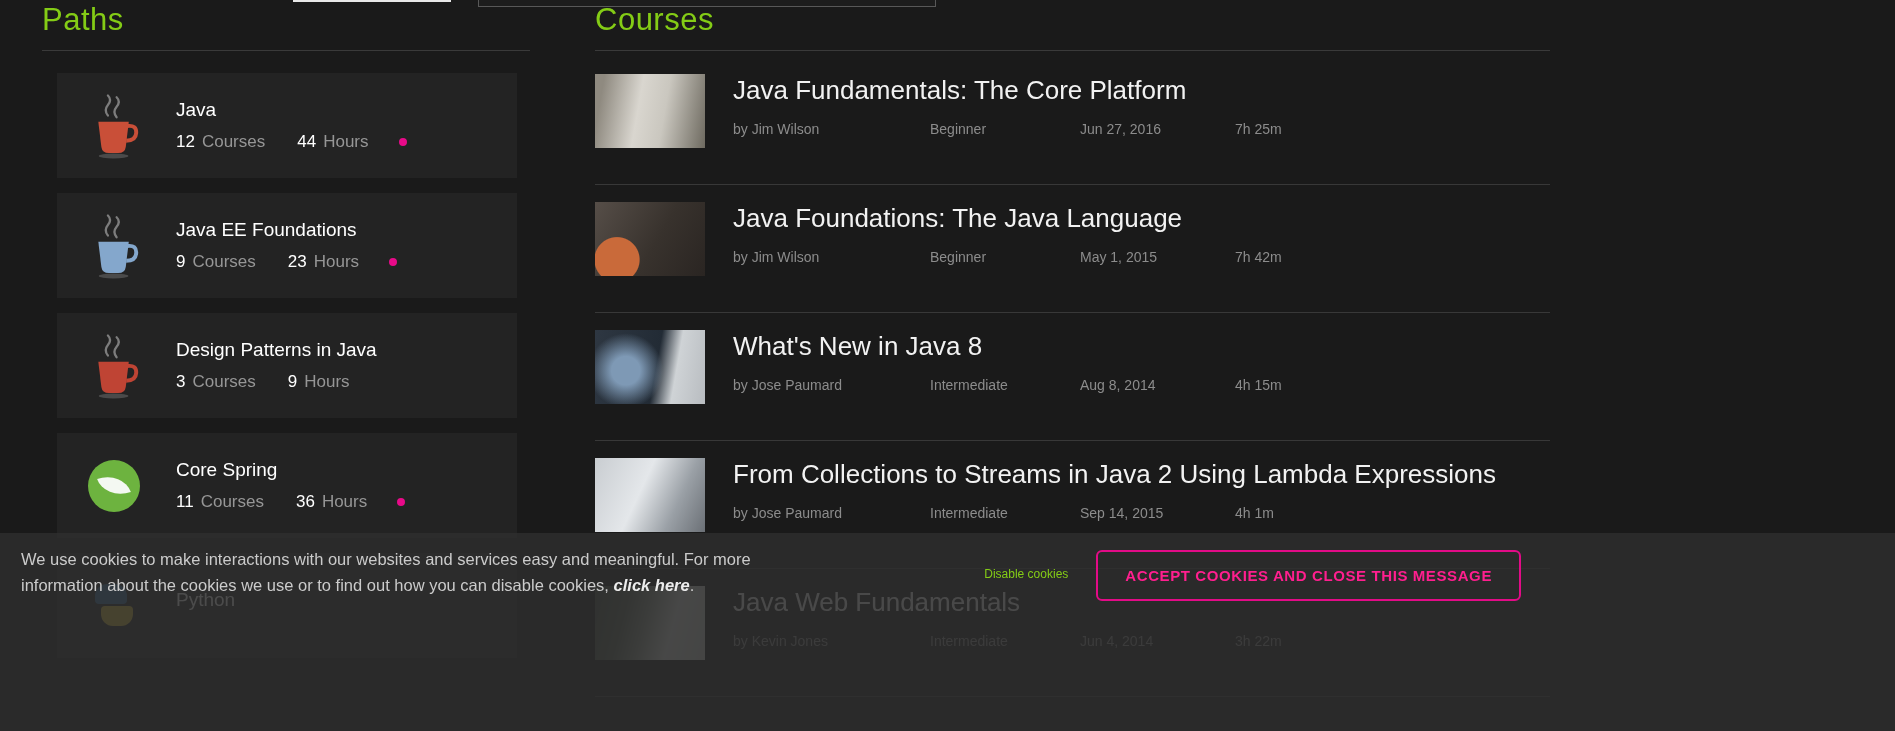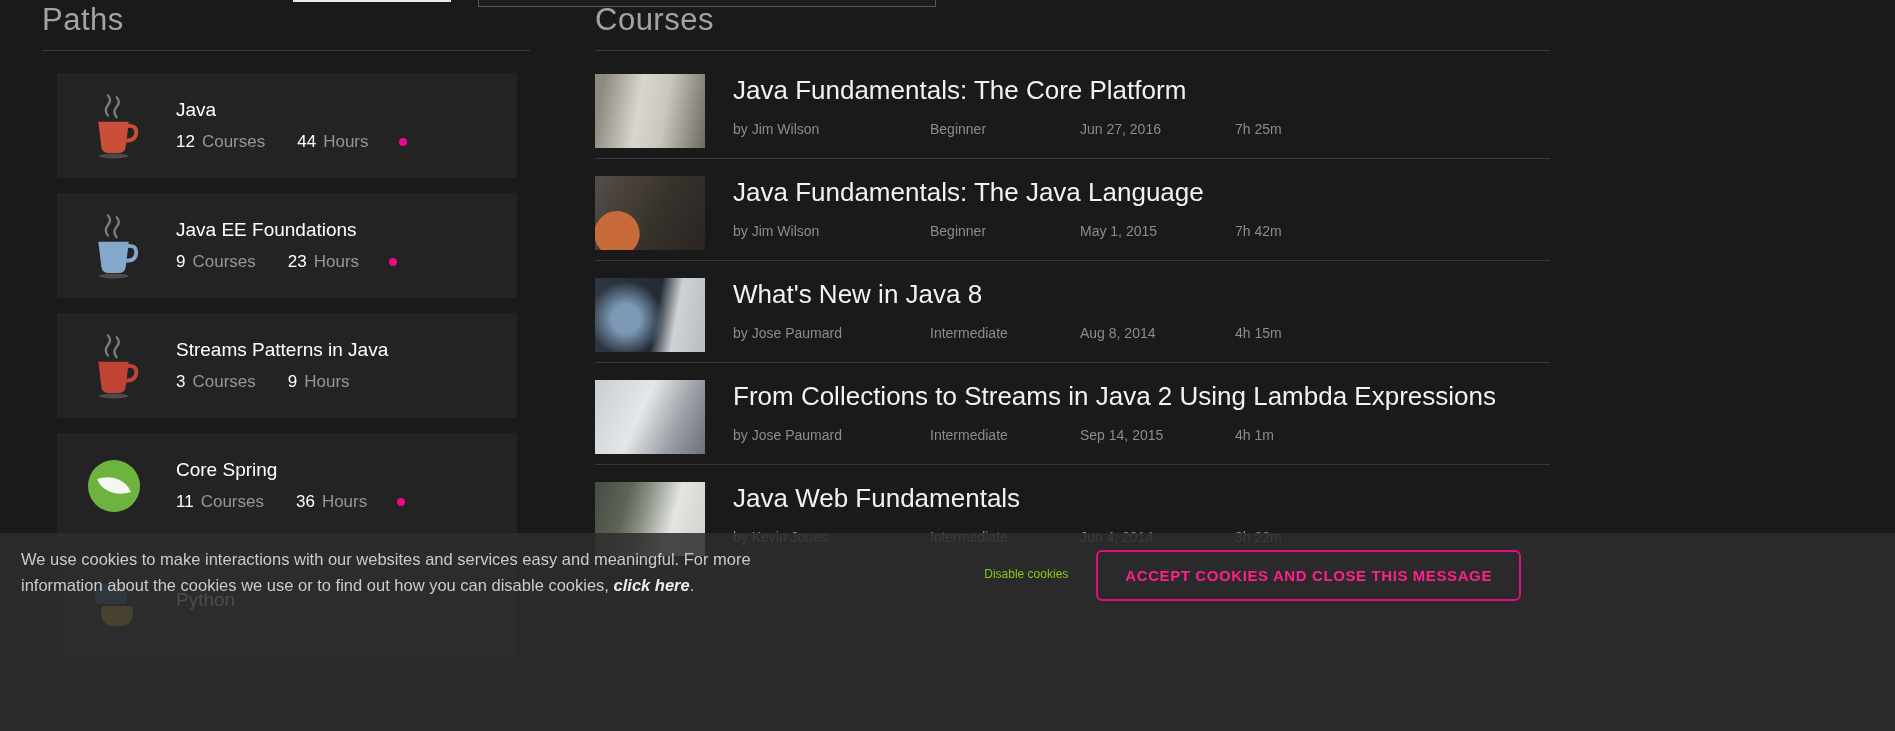--- a/index.html
+++ b/index.html
@@ -13,21 +13,21 @@
 
   
   .tab-underline { position:absolute; top:0; left:293px; width:158px; height:2px; background:#e8e8e8; }
   .top-box { position:absolute; top:-3px; left:478px; width:458px; height:10px; border:1px solid #585858; background:#1d1d1d; }
 
   .columns { display:flex; padding-top:2px; }
 
   
   .paths-col { width:488px; margin-left:42px; flex-shrink:0; }
   .section-title {
-    font-size:31px; font-weight:400; color:#a3a3a3; letter-spacing:.5px;
+    font-size:31px; font-weight:400; color:#84cc16; letter-spacing:.5px;
     padding-bottom:12px; border-bottom:1px solid #3a3a3a; margin:0;
   }
   .path-card {
     width:460px; height:105px; margin:15px 0 0 15px; background:#232323;
     display:flex; align-items:center; padding-left:28px; cursor:pointer;
   }
   .path-card:first-of-type { margin-top:22px; }
   .path-icon { width:58px; height:76px; margin-right:33px; display:flex; align-items:center; justify-content:center; flex-shrink:0; }
   .cup { display:block; }
   .cup-red { color:#c94f38; }
@@ -45,21 +45,21 @@
   .path-title { font-size:19px; color:#ffffff; margin-bottom:11px; }
   .path-stats { display:flex; align-items:center; font-size:17px; color:#969696; }
   .path-stats .num { color:#ffffff; margin-right:7px; }
   .path-stats .num.hours { margin-left:32px; }
   .path-badge { width:8px; height:8px; border:4px solid #e80a89; border-radius:50%; margin-left:30px; }
 
   
   .courses-col { width:955px; margin-left:65px; }
   .course-row {
     display:flex; align-items:flex-start;
-    padding:17px 0 10px; border-bottom:1px solid #383838; cursor:pointer;
+    padding:17px 0 36px; border-bottom:1px solid #383838; cursor:pointer;
   }
   .course-row:first-of-type { padding-top:23px; }
   .thumb { width:110px; height:74px; margin-right:28px; flex-shrink:0; background:#555; }
   .thumb-0 { background:linear-gradient(100deg,#8f8a80 8%,#d9d6cf 40%,#cac7bf 62%,#6e6a60 100%); }
   .thumb-1 { background:radial-gradient(circle at 20% 78%, #c96a3a 0 21%, rgba(0,0,0,0) 22%), linear-gradient(120deg,#564e48 0%,#38322d 55%,#2a2522 100%); }
   .thumb-2 { background:radial-gradient(circle at 28% 55%, #7e99b5 0 16%, rgba(0,0,0,0) 42%), linear-gradient(100deg,#2e3742 0%,#222b35 55%,#cfd3d6 72%,#b8bcc0 100%); }
   .thumb-3 { background:linear-gradient(115deg,#c9cdd1 0%,#e4e7ea 42%,#9aa0a6 72%,#6b7076 100%); }
   .thumb-4 { background:linear-gradient(105deg,#454c42 0%,#5d6558 28%,#8d9488 45%,#e3e5e0 68%,#cfd2cc 100%); }
   .thumb-5 { background:linear-gradient(120deg,#6a7a5f 0%,#4a5440 55%,#38402f 100%); }
 
@@ -148,21 +148,21 @@
       </div>
     </div>
 
     <div class="path-card">
       <div class="path-icon cup-red2">
         <svg class="cup" viewBox="0 0 62 78" width="54" height="72">
             <use href="#cup-icon"></use>
           </svg>
       </div>
       <div class="path-info">
-        <div class="path-title">Streams Patterns in Java</div>
+        <div class="path-title">Design Patterns in Java</div>
         <div class="path-stats">
           <span class="num">3</span>
           <span class="lbl">Courses</span>
           <span class="num hours">9</span>
           <span class="lbl">Hours</span>
         </div>
       </div>
     </div>
 
     <div class="path-card">
@@ -207,21 +207,21 @@
           <span class="m-level">Beginner</span>
           <span class="m-date">Jun 27, 2016</span>
           <span class="m-duration">7h 25m</span>
         </div>
       </div>
     </div>
 
     <div class="course-row">
       <div class="thumb thumb-1"></div>
       <div class="course-info">
-        <div class="course-title">Java Fundamentals: The Java Language</div>
+        <div class="course-title">Java Foundations: The Java Language</div>
         <div class="course-meta">
           <span class="m-author">by Jim Wilson</span>
           <span class="m-level">Beginner</span>
           <span class="m-date">May 1, 2015</span>
           <span class="m-duration">7h 42m</span>
         </div>
       </div>
     </div>
 
     <div class="course-row">

